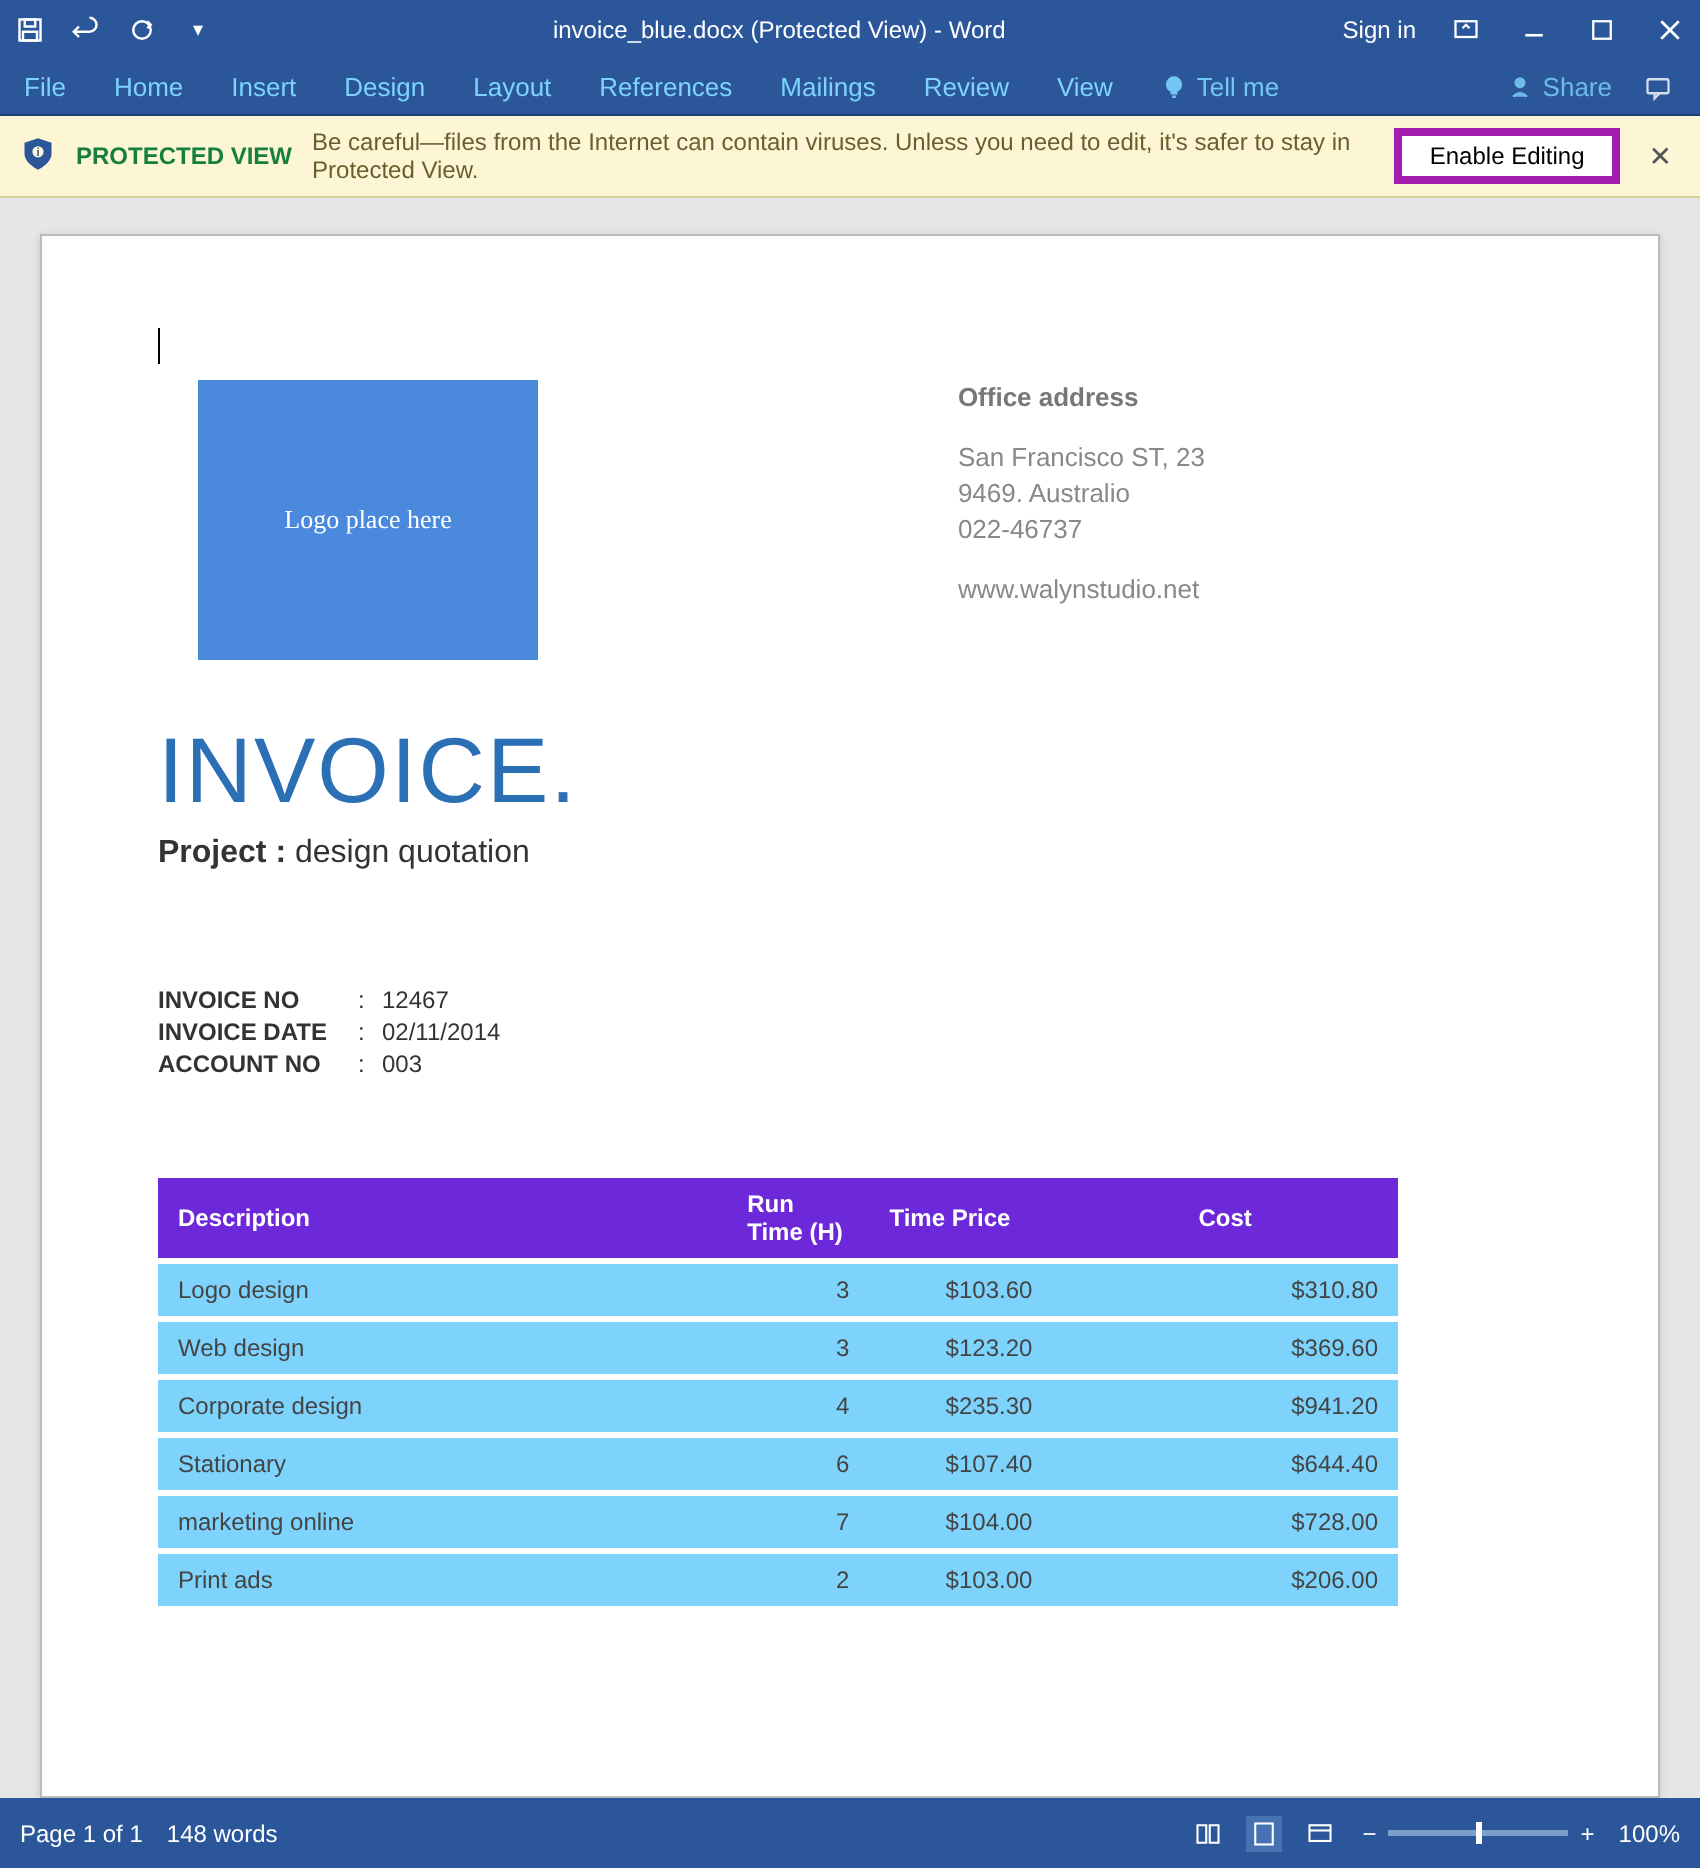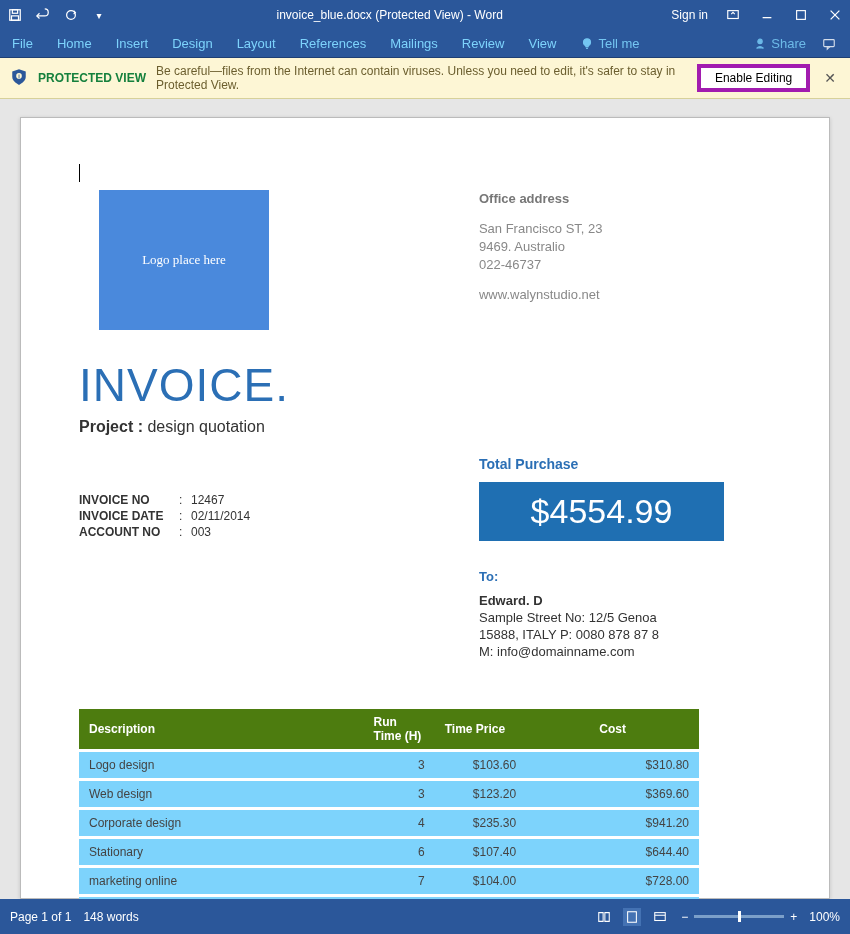--- a/index.html
+++ b/index.html
@@ -37,21 +37,21 @@
 .total-label { color:#2b6fb5; font-weight:700; font-size:14px; }
 .total-box { background:#1f6fb2; color:#fff; font-size:34px; padding:10px 24px; margin-top:10px; font-weight:400; display:inline-block; min-width:245px; text-align:center;}
 .to-label { color:#2b6fb5; font-weight:700; margin-top:28px; font-size:13px; }
 .to-block { color:#333; font-size:13px; line-height:17px; margin-top:8px;}
 .to-block .name { font-weight:700; }
 .inv-fields { color:#333; font-size:12px; line-height:16px; margin-top:36px;}
 .inv-fields .row { display:flex; }
 .inv-fields .lab { width:100px; font-weight:700; }
 .inv-fields .col { width:12px; }
 .items-table { width: 620px; border-collapse: separate; border-spacing:0 3px; margin-top:46px; font-size:12px; margin-left:0px;}
-.items-table th { background:#4d7c0f; color:#fff; text-align:left; padding:6px 10px; font-weight:700; font-size:12px; }
+.items-table th { background:#6d28d9; color:#fff; text-align:left; padding:6px 10px; font-weight:700; font-size:12px; }
 .items-table th.num { }
 .items-table td { background:#7dd3fc; padding:6px 10px; color:#444;}
 .items-table td.desc { width:280px; }
 .items-table td.num { text-align:right; width:70px; }
 .items-table td.price { text-align:right; width:90px;}
 .items-table td.cost { text-align:right; width:120px;}
 .status-bar { background:#2b579a; color:#fff; height:35px; display:flex; align-items:center; padding:0 10px; font-size:12px; gap:12px;}
 .status-spacer { flex:1; }
 .view-btns { display:flex; gap:10px; align-items:center;}
 .zoom-slider { display:flex; align-items:center; gap:6px; }
@@ -196,31 +196,20 @@
               <span class="col">:</span>
               <span>02/11/2014</span>
             </div>
           <div class="row">
               <span class="lab">ACCOUNT NO</span>
               <span class="col">:</span>
               <span>003</span>
             </div>
         </div>
       </div>
-      <div class="right-col">
-        <div class="total-label">Total Purchase</div>
-        <div class="total-box">$4554.99</div>
-        <div class="to-label">To:</div>
-        <div class="to-block">
-          <div class="name">Edward. D</div>
-          <div>Sample Street No: 12/5 Genoa</div>
-          <div>15888, ITALY P: 0080 878 87 8</div>
-          <div>M: info@domainname.com</div>
-        </div>
-      </div>
     </div>
 
     <table class="items-table">
       <thead>
         <tr>
           <th>Description</th>
           <th class="num" style="width:70px;">Run Time (H)</th>
           <th class="num" style="width:80px;">Time Price</th>
           <th class="num" style="width:170px;text-align:center;">Cost</th>
         </tr>

